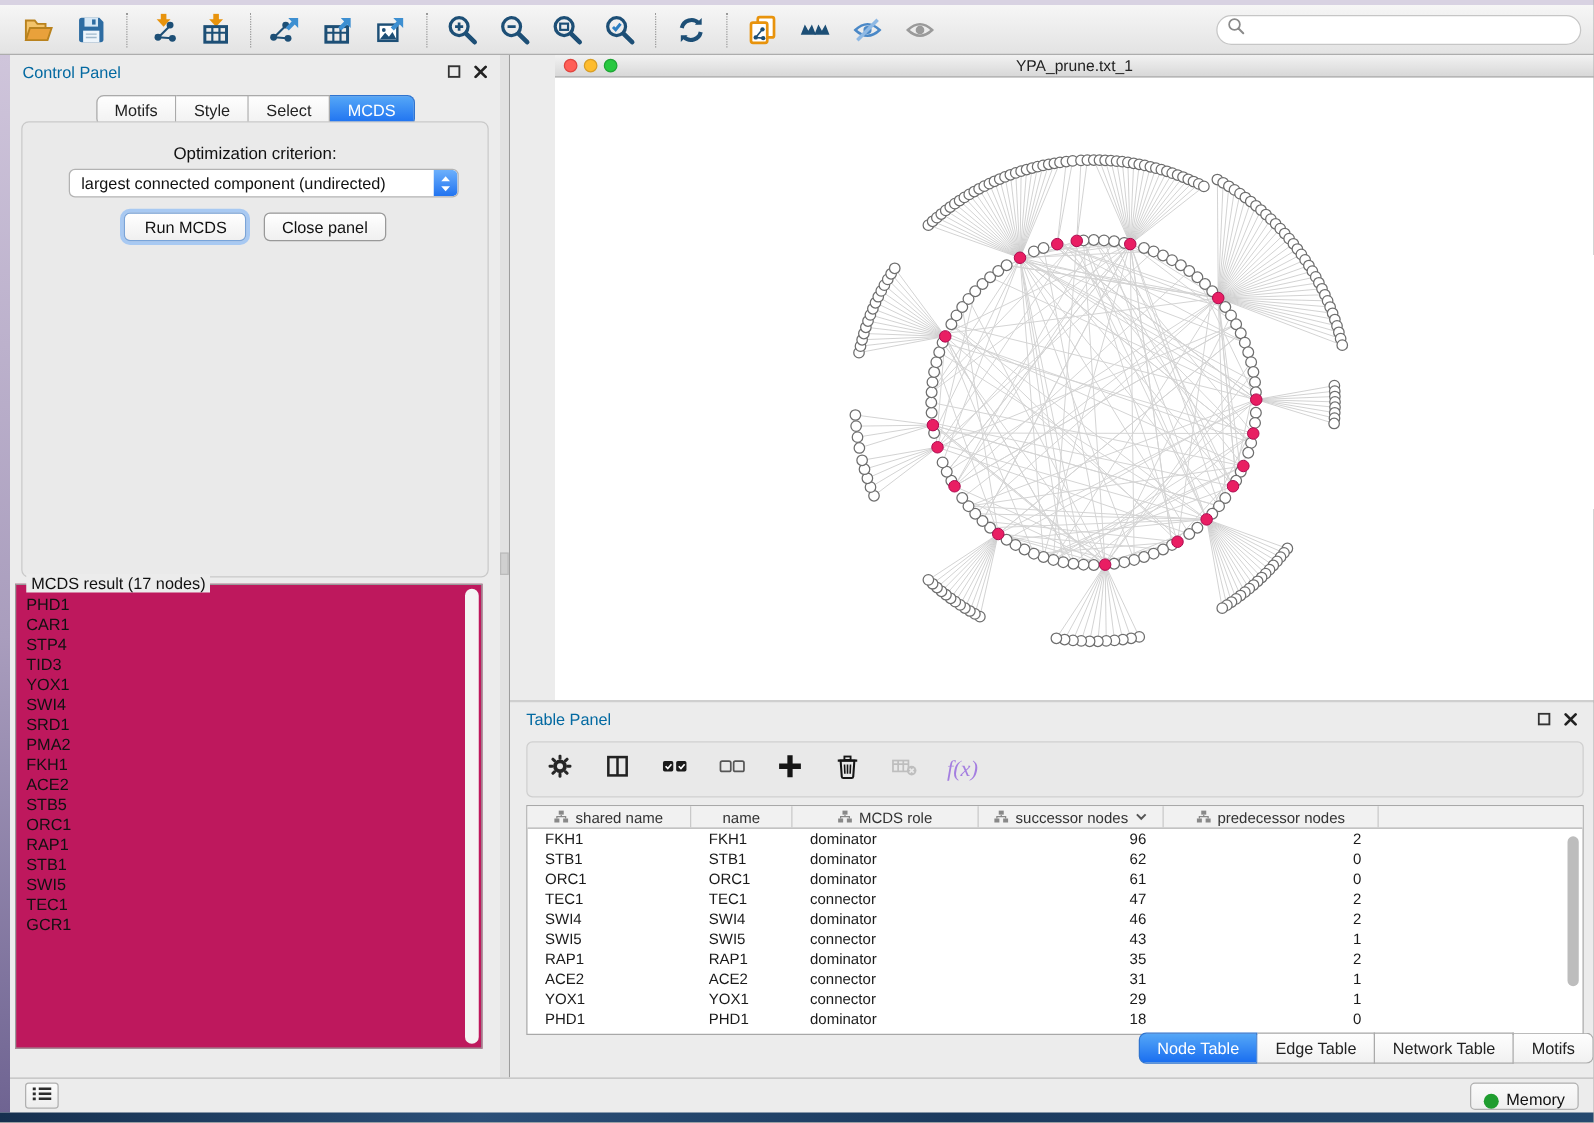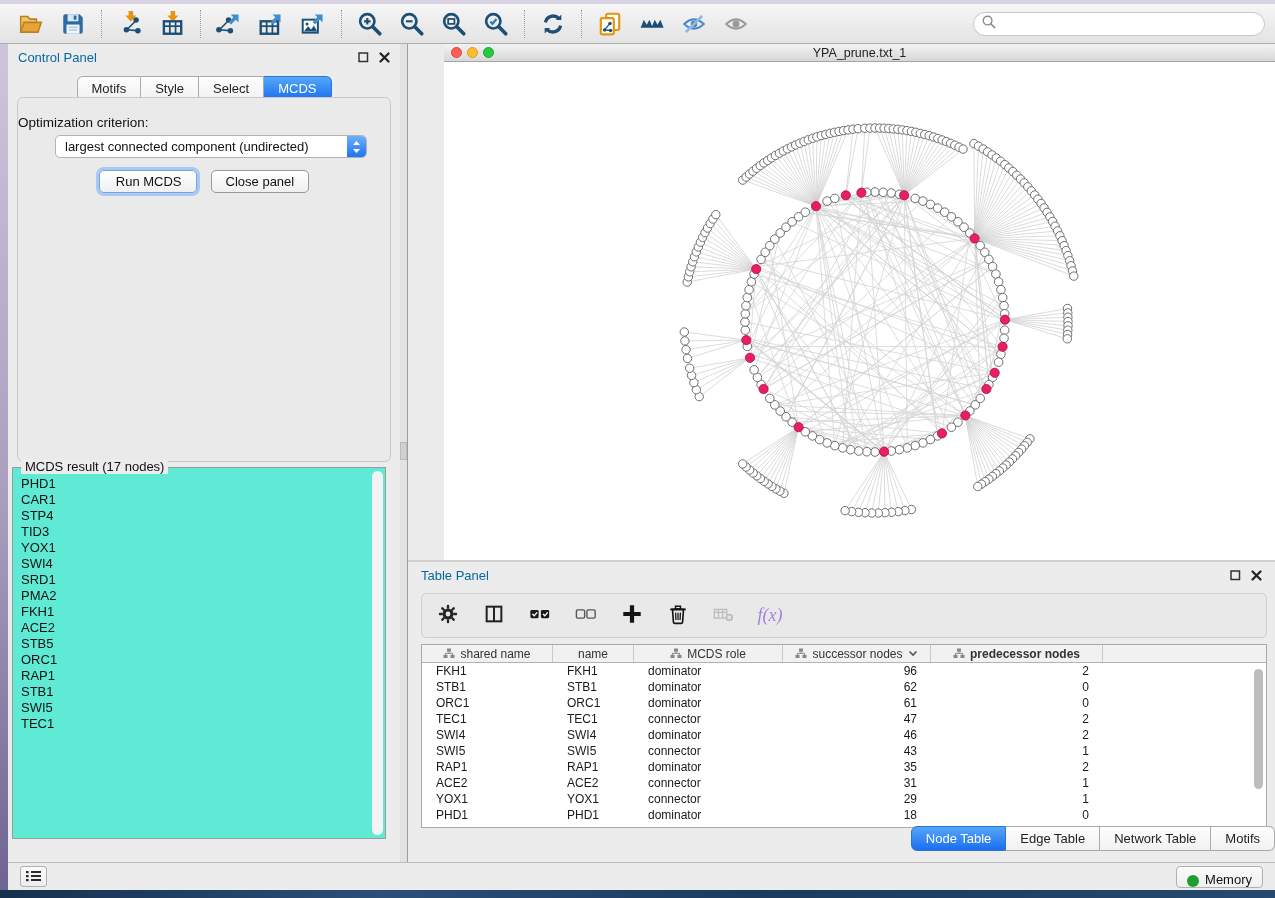--- a/index.html
+++ b/index.html
@@ -37,33 +37,33 @@
 
   .seg-tabs { display:flex; justify-content:center; margin-top:6px; }
   .seg-tab { font-size:13px; color:#222; padding:4px 14px; background:linear-gradient(#fefefe,#f1f1f1);
              border:1px solid #aaa; border-left:none; cursor:default; }
   .seg-tab:first-child { border-left:1px solid #aaa; border-radius:6px 0 0 6px; }
   .seg-tab:last-child { border-radius:0 6px 6px 0; }
   .seg-tab.active { background:linear-gradient(#55a7f7,#1a6ef0); color:#fff; border-color:#2f74d0; }
 
   .mcds-box { position:absolute; left:9px; top:53px; width:374px; height:365px;
               background:#eaeaea; border:1px solid #c9c9c9; border-radius:6px; }
-  .opt-label { text-align:left; margin-top:17px; font-size:13.5px; color:#111; }
+  .opt-label { text-align:center; margin-top:17px; font-size:13.5px; color:#111; }
   .dropdown { position:absolute; left:37px; top:37px; width:312px; height:23px; background:#fff;
               border:1px solid #b3b3b3; border-radius:5px; display:flex; align-items:center; overflow:hidden; }
   .dd-text { flex:1; font-size:13px; color:#111; padding-left:9px; white-space:nowrap; }
   .dd-stepper { width:19px; height:100%; background:linear-gradient(#6cb0fc,#2173f0);
                 display:flex; align-items:center; justify-content:center; border-radius:0 4px 4px 0; }
   .btn-row { position:absolute; left:0; top:72px; width:100%; display:flex; justify-content:center; gap:14px; }
   .mac-btn { font:13px "Liberation Sans",sans-serif; color:#111; padding:3px 14px;
              background:linear-gradient(#ffffff,#f0f0f0); border:1px solid #999; border-radius:5px; }
   .mac-btn.focused { box-shadow:0 0 0 3px #a8c9f2; border-color:#7aa4d8;padding-left:16px; }
 
   .result-group { position:absolute; left:4px; top:423px; width:374px; height:372px;
-                  border:1px solid #9a9a9a; background:#5eead4; }
+                  border:1px solid #9a9a9a; background:#be185d; }
   .result-legend { position:absolute; top:-9px; left:8px; background:#ececec; padding:0 4px;
                    font-size:13px; color:#111; }
   .result-list { position:absolute; left:4px; top:8px; right:16px; bottom:4px; overflow:hidden; }
   .result-item { font-size:13px; color:#111; height:16px; line-height:16px; padding-left:4px; }
   .list-scroll-track { position:absolute; right:2px; top:3px; width:11px; bottom:3px; background:#f4f4f4; border-radius:6px; }
 
   
   .vsplit { width:7px; background:#e2e2e2; position:relative; }
   .vsplit .grip { position:absolute; left:0; top:398px; width:7px; height:18px; background:#d0d0d0; border:1px solid #bbb; }
   .hsplit { height:2px; background:#cfcfcf; }
@@ -372,20 +372,21 @@
             <div class="result-item">SRD1</div>
             <div class="result-item">PMA2</div>
             <div class="result-item">FKH1</div>
             <div class="result-item">ACE2</div>
             <div class="result-item">STB5</div>
             <div class="result-item">ORC1</div>
             <div class="result-item">RAP1</div>
             <div class="result-item">STB1</div>
             <div class="result-item">SWI5</div>
             <div class="result-item">TEC1</div>
+            <div class="result-item">GCR1</div>
           </div>
         <div class="list-scroll-track"></div>
       </div>
     </div>
 
     <div class="vsplit">
         <div class="grip"></div>
       </div>
 
     <div class="right-col">
@@ -1111,21 +1112,21 @@
                     </g>
                   </svg>
                 </span>
                 <span>successor nodes</span>
                 <span style="display: flex;">
                   <svg width="10" height="7" viewBox="0 0 10 7">
                     <path d="M1.5 1.5 l3.5 3.5 3.5 -3.5" fill="none" stroke="#555" stroke-width="1.6"></path>
                   </svg>
                 </span>
               </div>
-              <div class="th" style="width: 172px; font-weight: bold;">
+              <div class="th" style="width: 172px;">
                 <span style="display: flex;">
                   <svg width="12" height="11" viewBox="0 0 12 11">
                     <g fill="#888">
                       <rect x="4" y="0.5" width="4" height="3.2"></rect>
                       <rect x="0.5" y="6.8" width="4" height="3.2"></rect>
                       <rect x="7.5" y="6.8" width="4" height="3.2"></rect>
                     </g>
                     <g stroke="#888" fill="none">
                       <path d="M6 3.7 v1.6 M2.5 6.8 v-1.5 h7 v1.5"></path>
                     </g>

